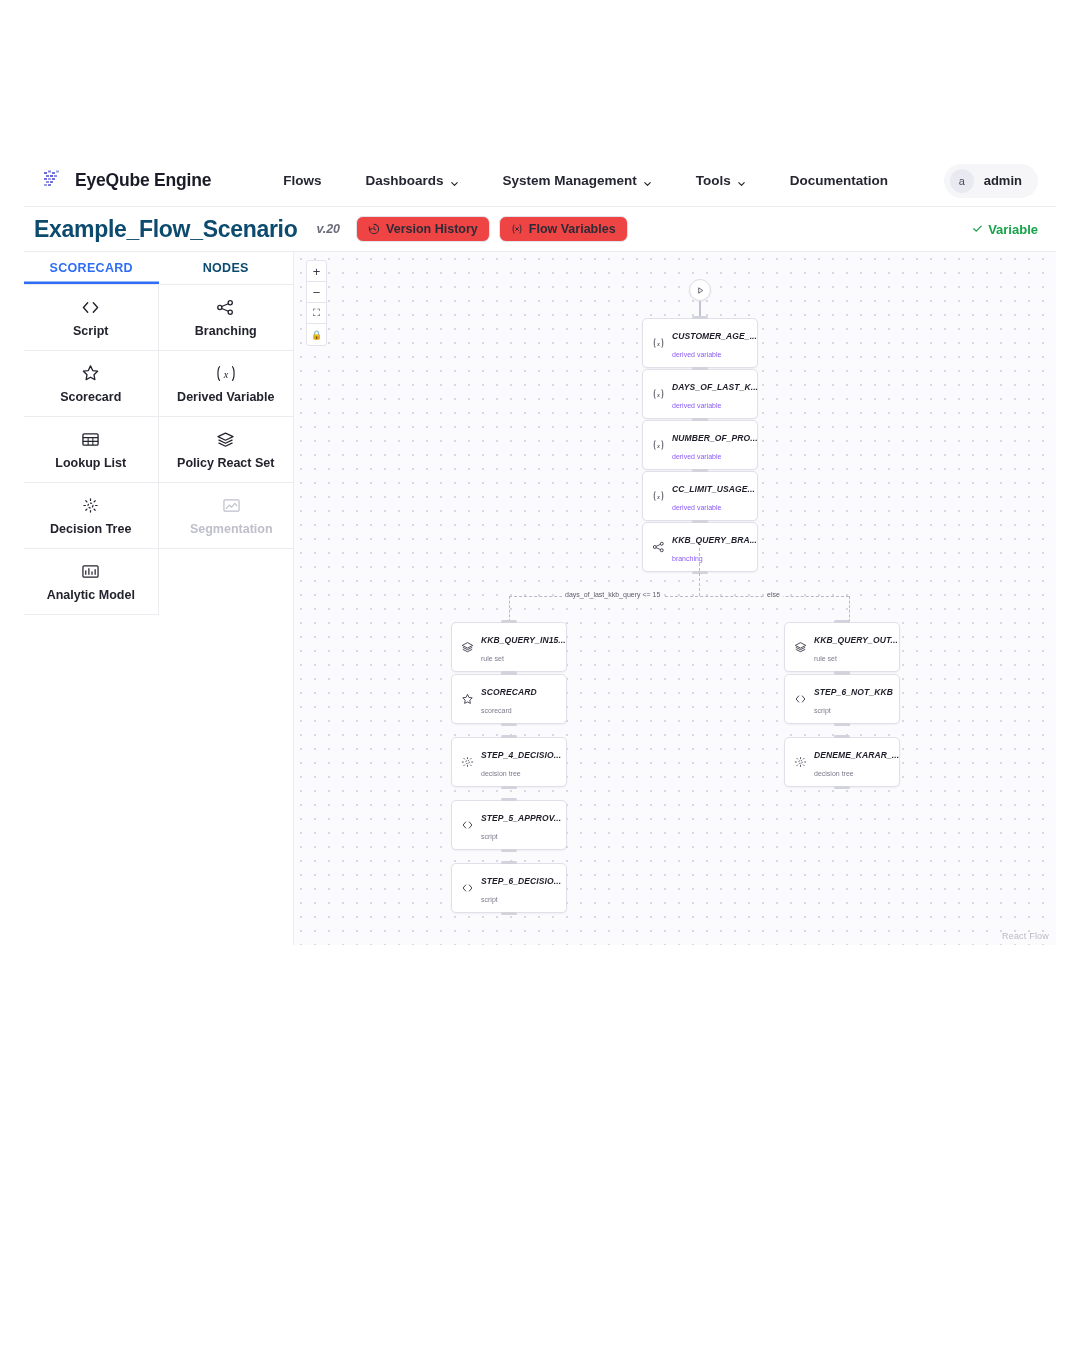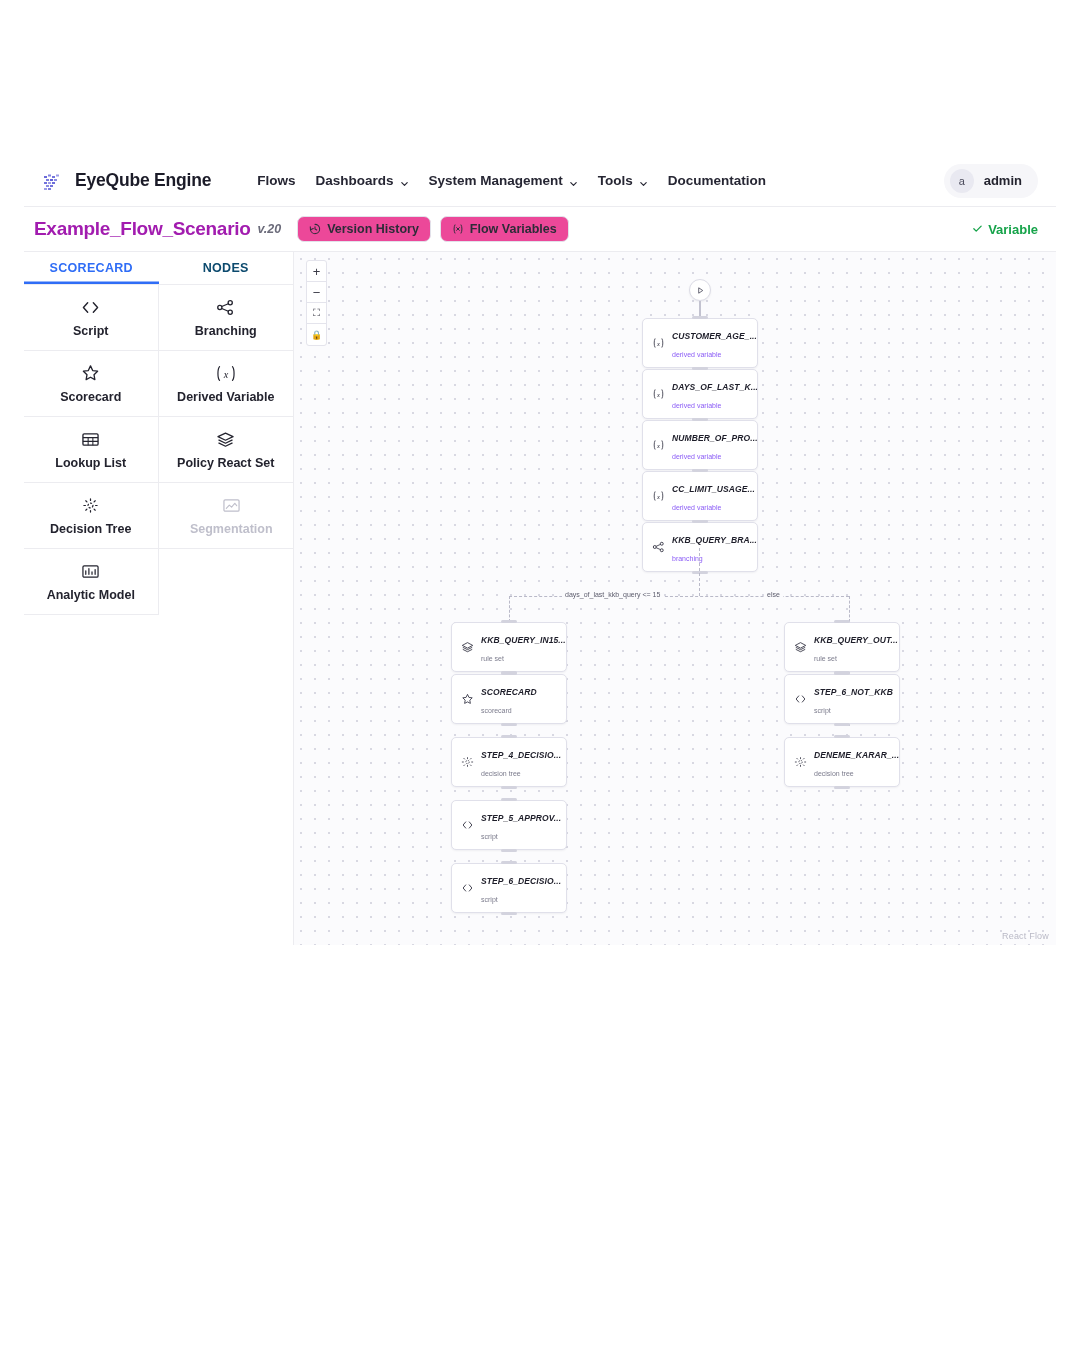--- a/index.html
+++ b/index.html
@@ -18,30 +18,30 @@
   }
 
   
   .navbar {
     height: 52px;
     display: flex; align-items: center;
     padding: 0 18px 0 20px;
     background: #fff;
     border-bottom: 1px solid #ececf0;
   }
-  .brand { display: flex; align-items: flex-end; gap: 7px; margin-right: 46px; }
+  .brand { display: flex; align-items: flex-start; gap: 7px; margin-right: 72px; }
   .brand-mark {
     width: 24px; height: 17px;
     display: block;
   }
   .brand-text {
     font-size: 17.5px; font-weight: 700; color: #1b1b28;
     letter-spacing: -0.2px;
   }
-  .nav-items { display: flex; align-items: center; gap: 20px; }
+  .nav-items { display: flex; align-items: center; gap: 44px; }
   .nav-item {
     font-size: 13.5px; font-weight: 600; color: #262633;
     display: flex; align-items: center; gap: 6px;
     cursor: pointer; white-space: nowrap;
   }
   .caret { width: 9px; height: 9px; display: inline-block; }
   .nav-right { margin-left: auto; display: flex; align-items: center; }
   .user-chip {
     display: flex; align-items: center; gap: 10px;
     background: #f6f6f9; border-radius: 18px;
@@ -56,33 +56,33 @@
 
   
   .flow-header {
     height: 45px;
     display: flex; align-items: center;
     padding: 0 18px 0 10px;
     border-bottom: 1px solid #ececf0;
     background: #fff;
   }
   .flow-title {
-    font-size: 19px; font-weight: 700; color: #a21caf;
+    font-size: 23px; font-weight: 700; color: #0c4a6e;
     letter-spacing: -0.3px;
   }
   .flow-version {
     font-size: 12.5px; font-style: italic; font-weight: 700;
-    color: #6b6b7a; margin-left: 7px; margin-right: 16px;
+    color: #6b6b7a; margin-left: 19px; margin-right: 16px;
   }
   .hbtn {
     display: flex; align-items: center; gap: 6px;
     border: 1px solid #e2e2ea; border-radius: 7px;
     padding: 5px 11px; margin-right: 9px;
     font-size: 12.5px; font-weight: 600; color: #2c2c38;
-    background: #ec4899; cursor: pointer; white-space: nowrap;
+    background: #ef4444; cursor: pointer; white-space: nowrap;
   }
   .hbtn svg { display: block; }
   .published {
     margin-left: auto;
     font-size: 13px; font-weight: 700; color: #16a34a;
     display: flex; align-items: center; gap: 5px;
   }
 
   
   .body-split { display: flex; height: calc(790px - 52px - 45px); }

